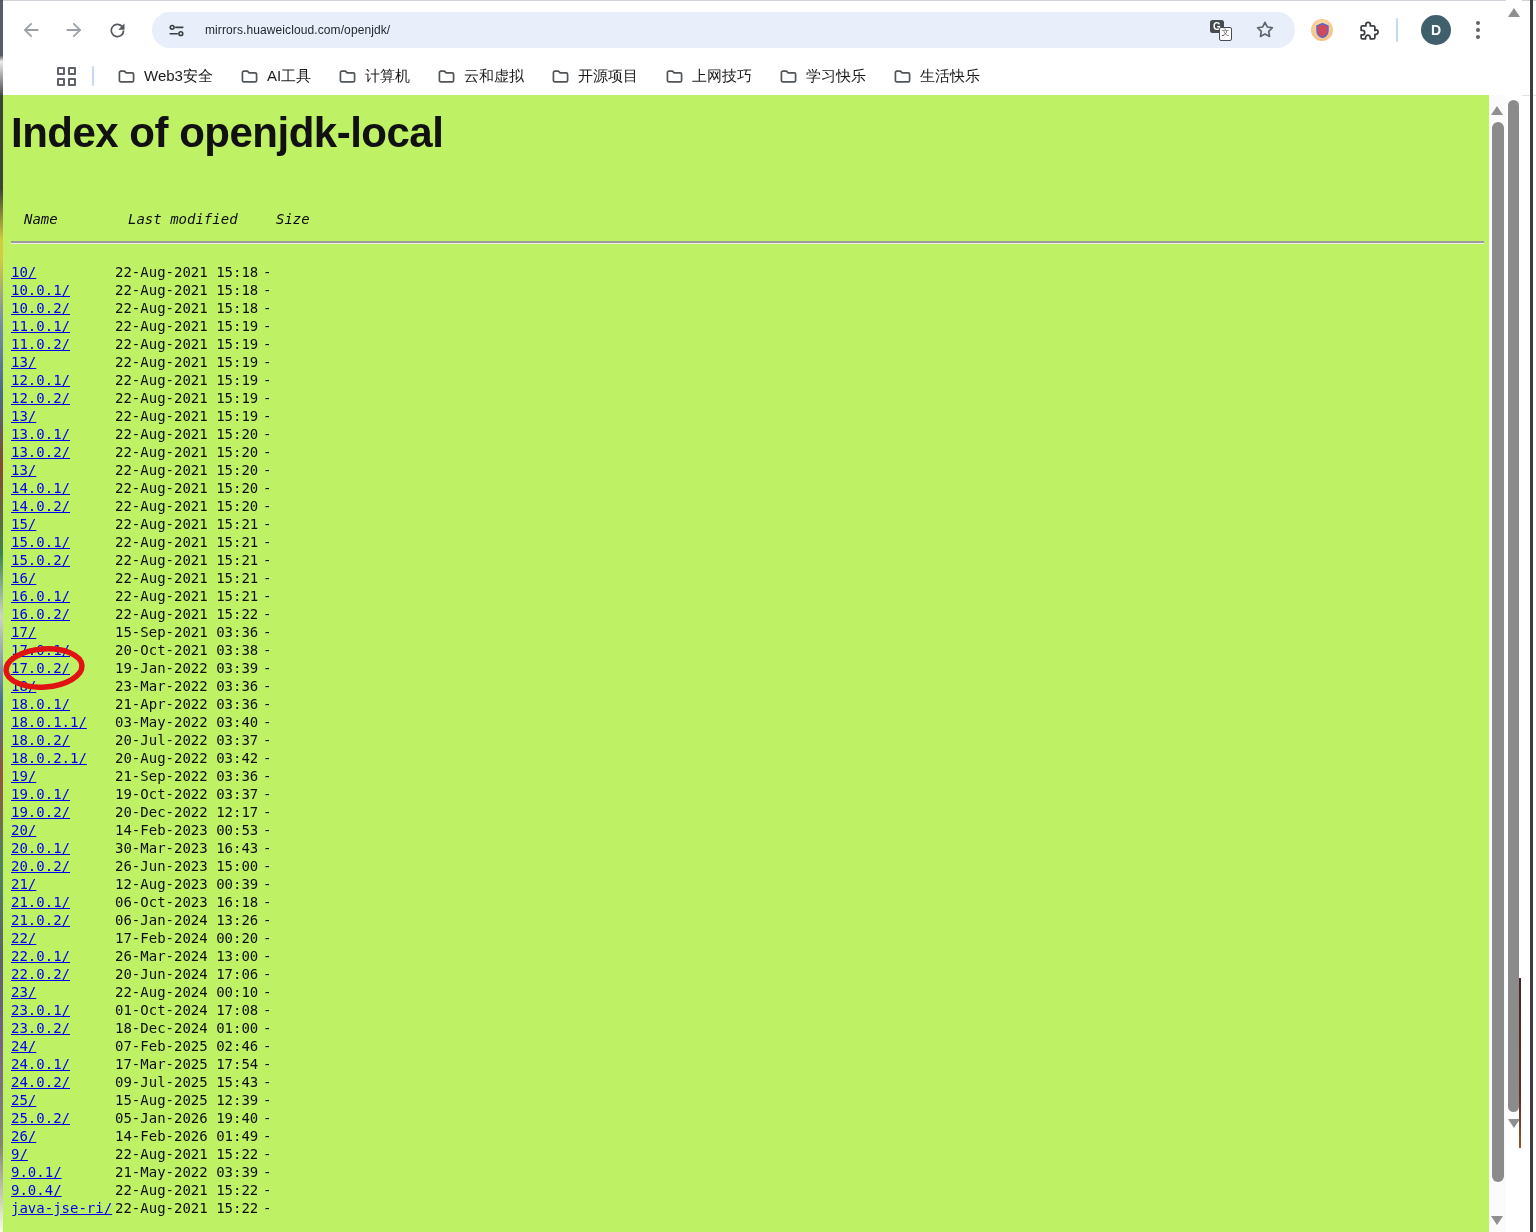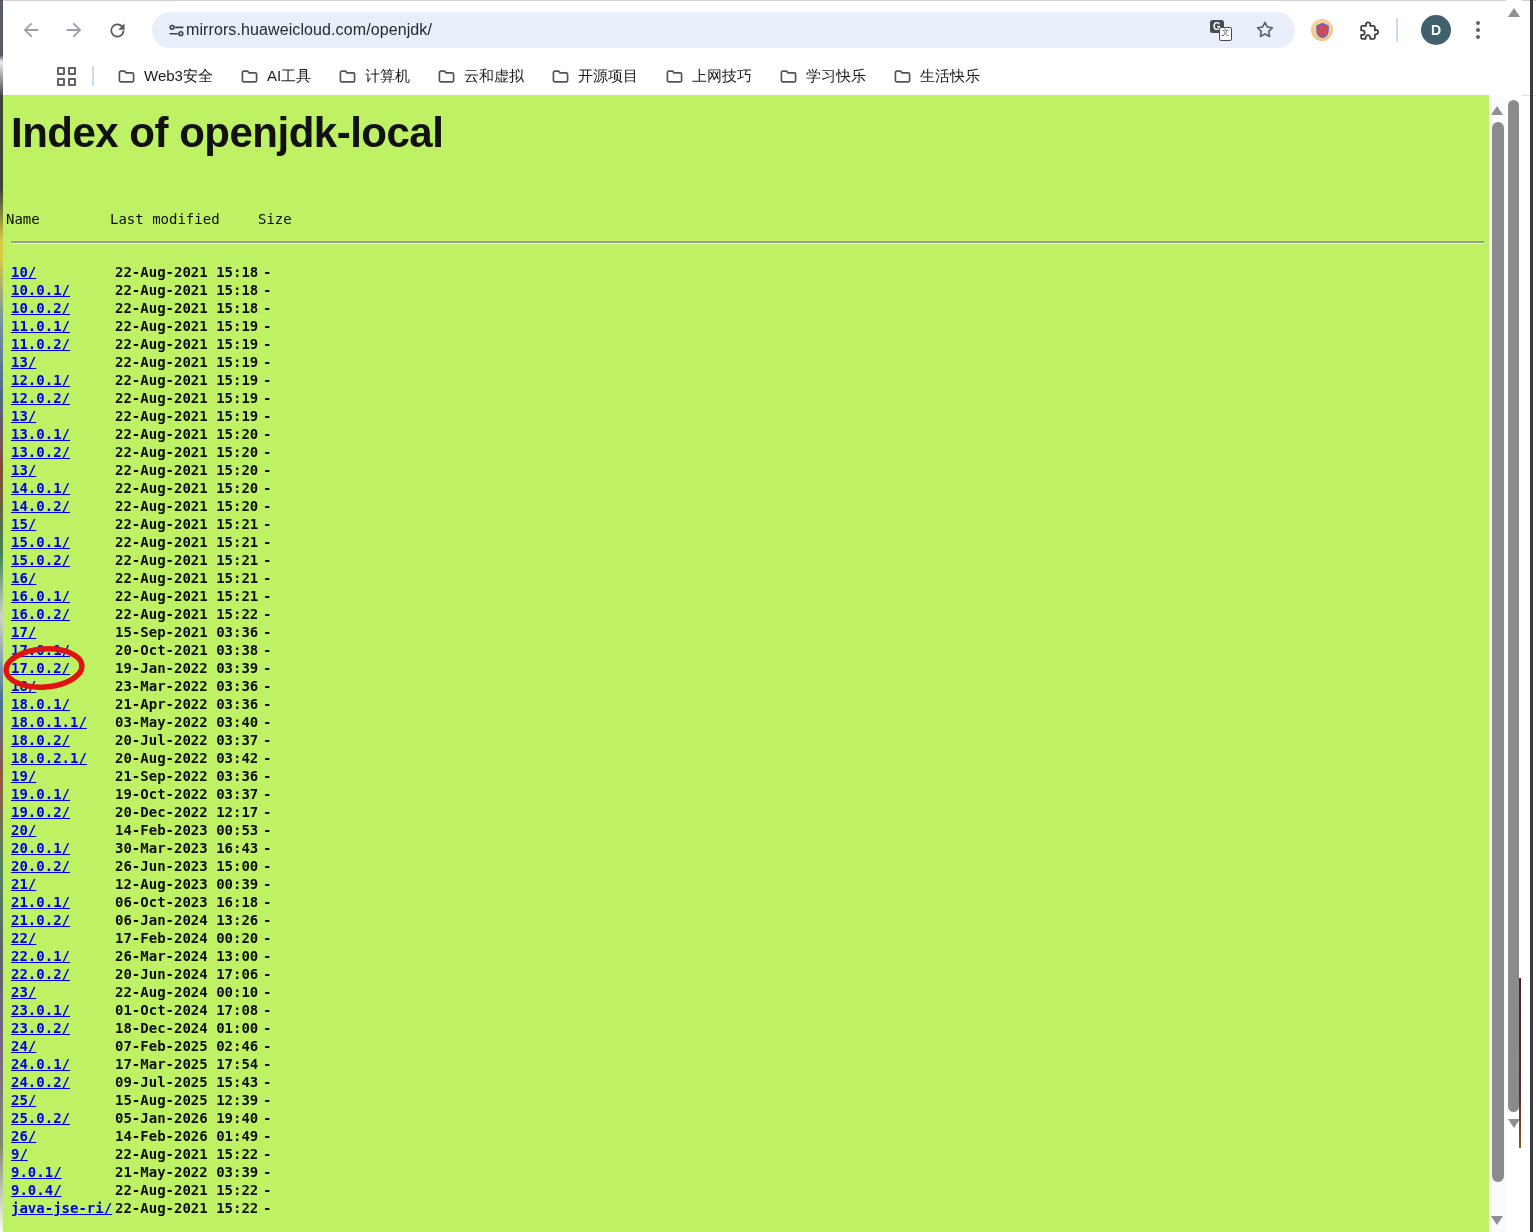--- a/index.html
+++ b/index.html
@@ -17,21 +17,21 @@
   .navbtn svg{display:block;}
   .btn-back{left:19px;}
   .btn-forward{left:62px;}
   .btn-reload{left:105px;}
   .omnibox{
     position:absolute;left:152px;top:11px;width:1143px;height:36px;border-radius:18px;
     background:#e9eefb;display:flex;align-items:center;
   }
   .tune-icon{margin-left:15px;flex:0 0 auto;display:flex;}
   .url-text{
-    margin-left:0;font-size:16px;color:#24292e;letter-spacing:0.1px;
+    margin-left:19px;font-size:12px;color:#24292e;letter-spacing:0.1px;
     white-space:nowrap;overflow:hidden;flex:1 1 auto;
   }
   .omni-right{position:absolute;right:0;top:0;height:36px;display:flex;align-items:center;}
   .omni-ic{width:24px;height:24px;margin-right:14px;display:flex;align-items:center;justify-content:center;cursor:pointer;position:relative;}
   .translate-g{
     position:absolute;left:1px;top:2px;width:14px;height:13px;background:#474c51;border-radius:2.5px;
     color:#fff;font-size:10px;font-weight:bold;display:flex;align-items:center;justify-content:center;
   }
   .translate-x{
     position:absolute;right:1px;bottom:1px;width:11px;height:12px;background:#fff;border:1.6px solid #474c51;border-radius:2px;
@@ -62,24 +62,24 @@
   .bm-item{display:flex;align-items:center;gap:9px;cursor:pointer;white-space:nowrap;}
   .bm-item .lbl{font-size:15px;color:#1b1b1b;}
   
   .page{position:absolute;left:0;top:95px;width:1489px;height:1137px;background:#bef264;}
   .page h1{
     position:absolute;left:11px;top:14px;margin:0;
     font-size:42px;font-weight:700;letter-spacing:-0.5px;color:#111;
     font-family:"Liberation Sans",sans-serif;
   }
   .mono{font-family:"DejaVu Sans Mono","Liberation Mono",monospace;font-size:14px;line-height:18px;color:#0d0d0d;}
-  .listing-head{position:absolute;left:6px;top:115px;display:grid;grid-template-columns:104px 148px 40px;}
+  .listing-head{position:absolute;left:24px;top:115px;display:grid;grid-template-columns:104px 148px 40px;font-style:italic;}
   .rule{position:absolute;left:11px;top:146px;width:1473px;height:0;border-top:2px solid #9c9c9c;border-bottom:1px solid #efefef;}
   .listing{position:absolute;left:11px;top:168px;}
-  .lrow{display:grid;grid-template-columns:104px 148px 40px;height:18px;font-weight:bold;}
+  .lrow{display:grid;grid-template-columns:104px 148px 40px;height:18px;}
   .lrow a{color:#0000ee;text-decoration:underline;cursor:pointer;}
   .lrow .mod,.lrow .sz{color:#0d0d0d;}
   
   .ann{position:absolute;left:2px;width:86px;height:46px;pointer-events:none;z-index:5;}
   
   .sb-inner{position:absolute;left:1489px;top:95px;width:17px;height:1137px;background:#fbfbfb;}
   .sb-outer{position:absolute;left:1506px;top:0;width:16px;height:1232px;background:#ffffff;}
   .tri-up{width:0;height:0;border-left:6px solid transparent;border-right:6px solid transparent;border-bottom:9px solid #8f8f8f;}
   .tri-down{width:0;height:0;border-left:6px solid transparent;border-right:6px solid transparent;border-top:9px solid #8f8f8f;}
   .thumb{position:absolute;background:#8b8b8b;border-radius:6px;}

